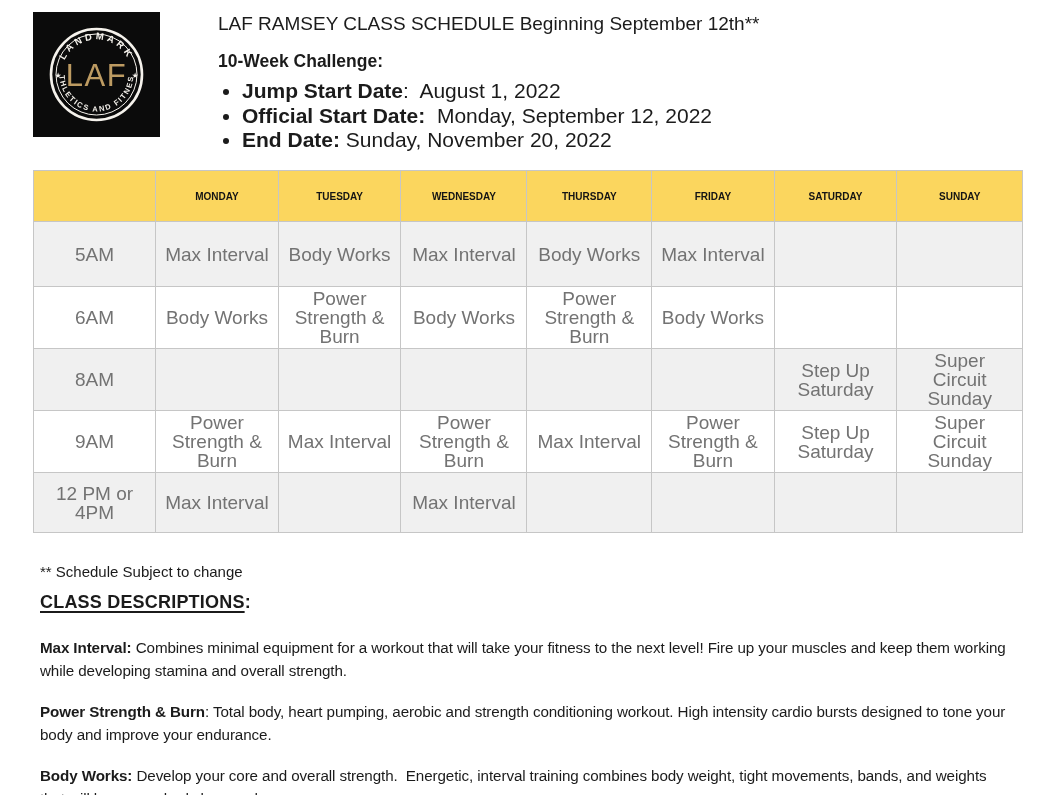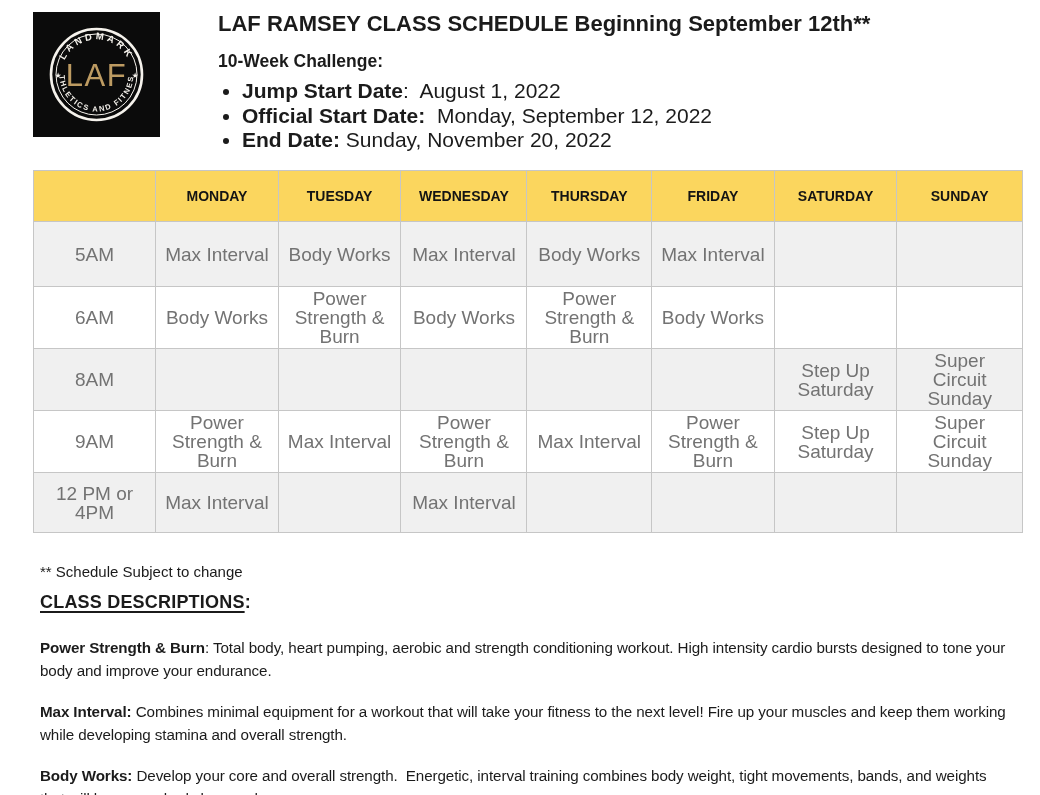--- a/index.html
+++ b/index.html
@@ -6,39 +6,39 @@
   body {
     width:1040px; height:795px; background:#ffffff;
     font-family:"Liberation Sans", sans-serif; color:#1b1b1b;
     position:relative; overflow:hidden;
   }
   .page { position:absolute; inset:0; }
 
   
   .logo-box { position:absolute; top:12px; left:33px; width:127px; height:125px; }
   .title-block { position:absolute; top:12px; left:218px; width:780px; }
-  .doc-title { font-size:22px; font-weight:700; line-height:24px; }
+  .doc-title { font-size:19px; font-weight:400; line-height:24px; }
   .doc-subtitle { font-size:17.5px; font-weight:700; line-height:24px; margin-top:13px; }
   ul.info-list { list-style:disc; margin:10px 0 0 4px; padding-left:20px; }
   ul.info-list li { font-size:21px; line-height:16px; margin-bottom:8.5px; }
   ul.info-list b { font-weight:700; }
   .pre { white-space:pre-wrap; }
 
   
   table.schedule {
     position:absolute; top:170px; left:33px; width:990px;
     border-collapse:collapse; table-layout:fixed;
   }
   table.schedule th, table.schedule td {
     border:1px solid #c6c6c6; text-align:center; vertical-align:middle;
     font-size:19px; line-height:19px; padding:2px 9px; color:#737373;
     overflow:hidden;
   }
   table.schedule thead th {
-    background:#fbd65e; font-weight:700; font-size:14px; height:46px; color:#141414;
+    background:#fbd65e; font-weight:700; font-size:10px; height:46px; color:#141414;
   }
   tr.band td { background:#f0f0f0; }
   tr.r0 td { height:60px; }
   tr.r1 td { height:54px; }
   tr.r2 td { height:56px; }
   tr.r3 td { height:44px; }
   tr.r4 td { height:55px; }
   tr.r5 td { height:44px; }
   td.vbottom { vertical-align:bottom; padding-bottom:7px; }
 
@@ -161,18 +161,18 @@
         <td></td>
         <td></td>
       </tr>
     </tbody>
   </table>
 
   <div class="footnote">** Schedule Subject to change</div>
 
   <div class="descriptions">
     <h2 class="desc-heading"><span class="underlined">CLASS DESCRIPTIONS</span><span>:</span></h2>
+    <p class="desc"><b>Max Interval:</b><span> Combines minimal equipment for a workout that will take your fitness to the next level! Fire up your muscles and keep them working while developing stamina and overall strength.</span></p>
     <p class="desc"><b>Power Strength &amp; Burn</b><span>: Total body, heart pumping, aerobic and strength conditioning workout. High intensity cardio bursts designed to tone your body and improve your endurance.</span></p>
-    <p class="desc"><b>Max Interval:</b><span> Combines minimal equipment for a workout that will take your fitness to the next level! Fire up your muscles and keep them working while developing stamina and overall strength.</span></p>
     <p class="desc"><b>Body Works:</b><span> Develop your core and overall strength.  Energetic, interval training combines body weight, tight movements, bands, and weights that will keep your body lean and mean.</span></p>
   </div>
 
 </div>
 
 </body></html>

